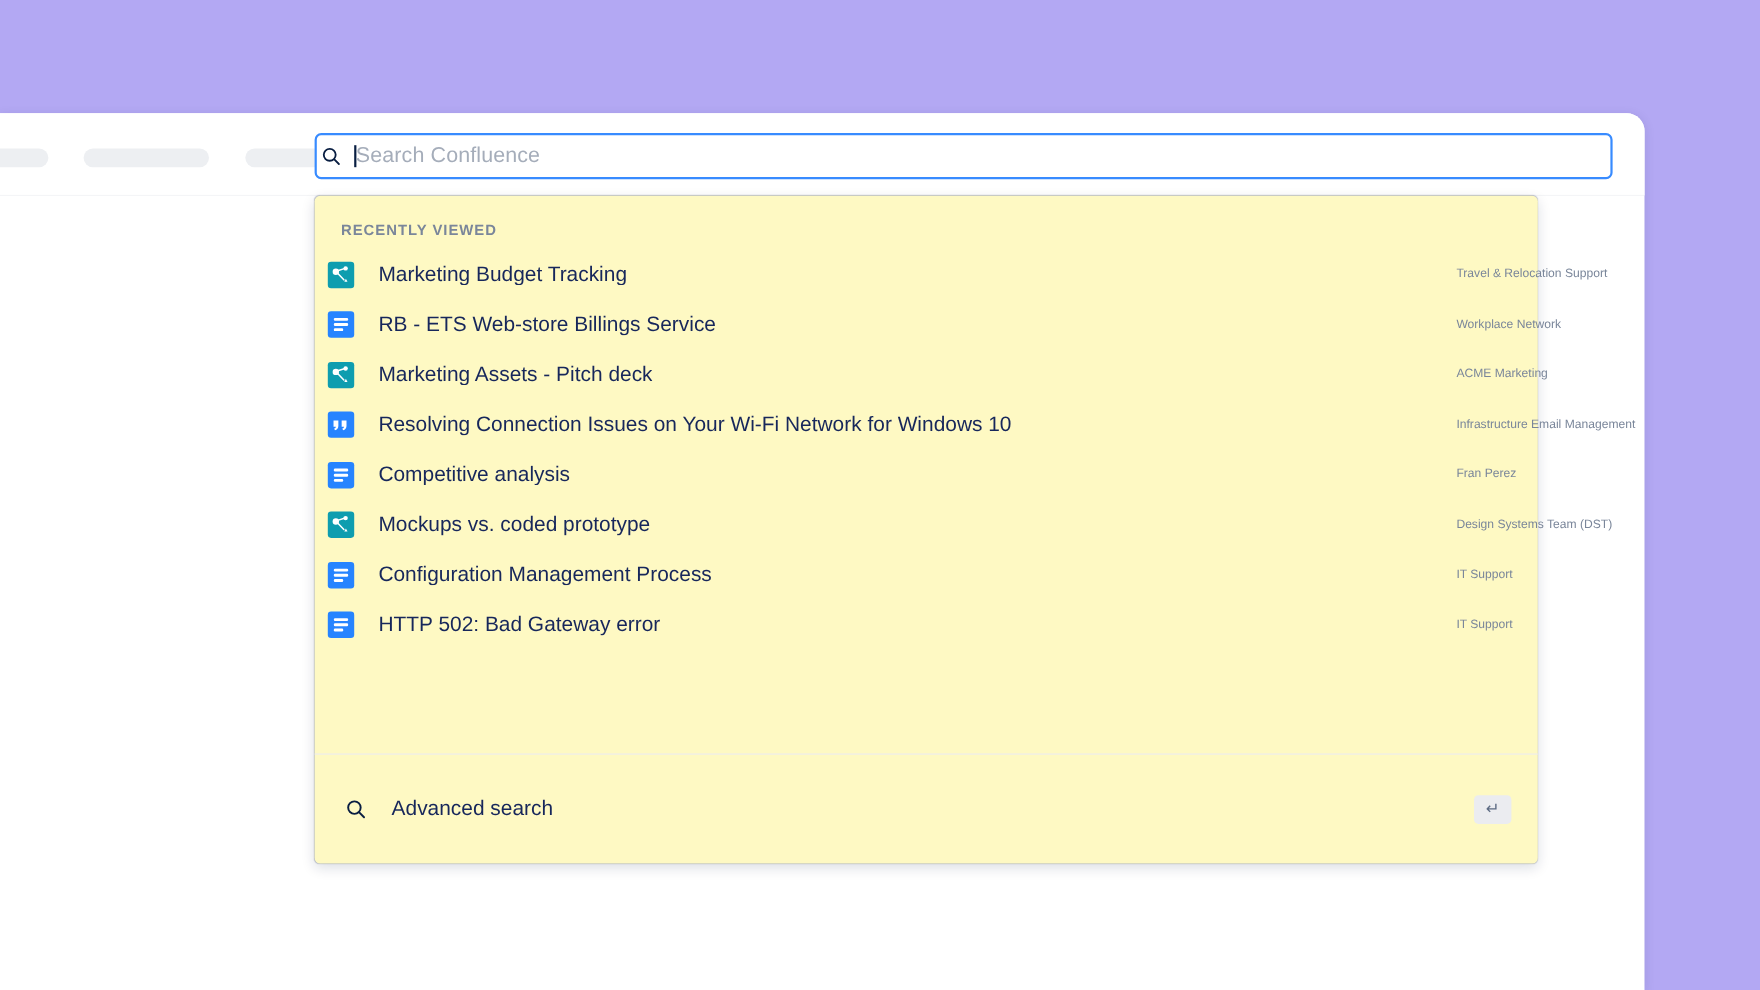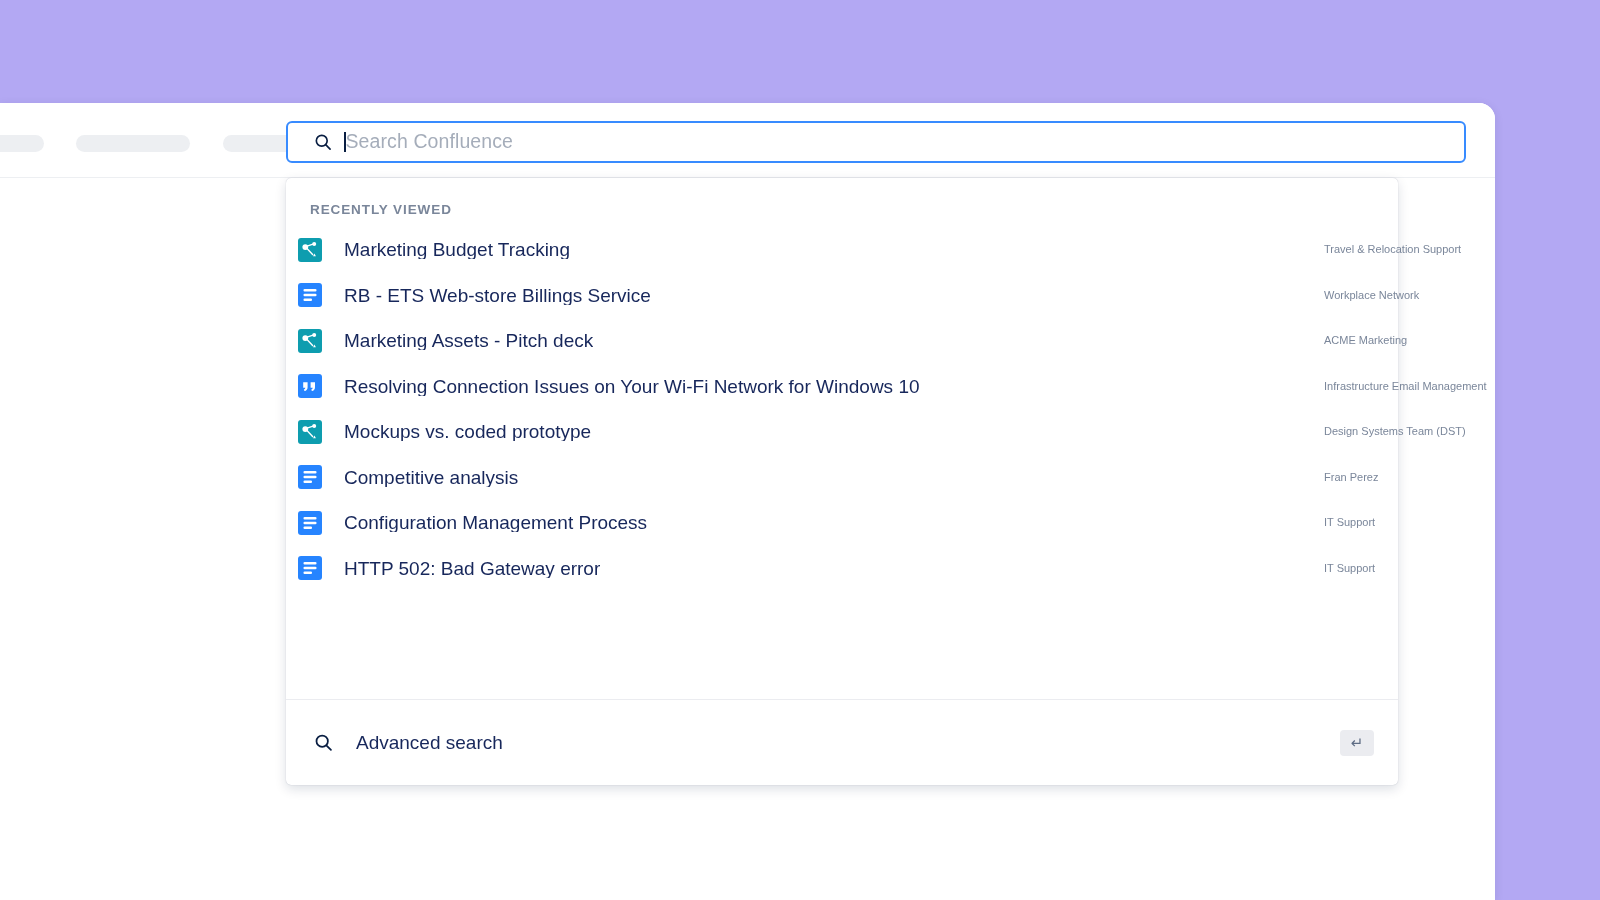--- a/index.html
+++ b/index.html
@@ -56,21 +56,21 @@
     position: absolute;
     left: 286px;
     top: 121px;
     width: 1180px;
     height: 42px;
     background: #FFFFFF;
     border: 2px solid #388BFF;
     border-radius: 6px;
     display: flex;
     align-items: center;
-    padding: 0 22px;
+    padding: 0 0;
     z-index: 20;
   }
 
   .search-icon-wrap {
     width: 26px;
     height: 26px;
     display: flex;
     align-items: center;
     justify-content: center;
     flex: 0 0 auto;
@@ -94,21 +94,21 @@
     margin-left: 0px;
   }
 
   
   .dropdown {
     position: absolute;
     left: 286px;
     top: 178px;
     width: 1112px;
     height: 607px;
-    background: #ffffff;
+    background: #fef9c3;
     border-radius: 5px;
     box-shadow: 0 4px 12px rgba(9,30,66,0.14), 0 0 1px rgba(9,30,66,0.28);
     z-index: 15;
     display: flex;
     flex-direction: column;
   }
 
   .dd-section-title {
     font-size: 13.5px;
     font-weight: bold;
@@ -162,21 +162,21 @@
     position: absolute;
     left: 1038px;
     white-space: nowrap;
     line-height: 1;
   }
 
   .dd-row { position: relative; padding-left: 12px; }
 
   
   .dd-footer {
-    height: 86px;
+    height: 100px;
     border-top: 1px solid #EBECF0;
     display: flex;
     align-items: center;
     padding: 0 24px 0 24px;
     cursor: pointer;
     position: relative;
     margin-top: 29px;
   }
 
   .footer-icon {
@@ -281,42 +281,42 @@
         <span class="row-icon icon-blog">
           <svg width="24" height="24" viewBox="0 0 24 24">
             <path d="M5.2 8.2h4.4v5.0c0 2.2-1.2 3.4-3.1 3.9l-.7-1.5c1.0-.35 1.5-.95 1.5-1.75H5.2z" fill="#fff"></path>
             <path d="M12.6 8.2h4.4v5.0c0 2.2-1.2 3.4-3.1 3.9l-.7-1.5c1.0-.35 1.5-.95 1.5-1.75h-2.1z" fill="#fff"></path>
           </svg>
         </span>
         <span class="row-title">Resolving Connection Issues on Your Wi-Fi Network for Windows 10</span>
         <span class="row-space">Infrastructure Email Management</span>
       </div>
       <div class="dd-row">
+        <span class="row-icon icon-page">
+          <svg width="24" height="24" viewBox="0 0 24 24">
+            <rect x="5.5" y="6" width="13" height="2.6" rx="1.1" fill="#fff"></rect>
+            <rect x="5.5" y="10.7" width="13" height="2.6" rx="1.1" fill="#fff"></rect>
+            <rect x="5.5" y="15.4" width="8.5" height="2.6" rx="1.1" fill="#fff"></rect>
+          </svg>
+        </span>
+        <span class="row-title">Competitive analysis</span>
+        <span class="row-space">Fran Perez</span>
+      </div>
+      <div class="dd-row">
         <span class="row-icon icon-whiteboard">
           <svg width="24" height="24" viewBox="0 0 24 24">
             <path d="M8.3 8.3 L15 6.2" stroke="#fff" stroke-width="1.4" fill="none" stroke-linecap="round"></path>
             <path d="M8.3 9.8 L14.6 16.4" stroke="#fff" stroke-width="1.4" fill="none" stroke-linecap="round"></path>
             <circle cx="7.3" cy="9.1" r="2.9" fill="#fff"></circle>
             <circle cx="16.2" cy="6.0" r="2.0" fill="#fff"></circle>
             <path d="M15.0 18.2 L17.9 18.2 L16.45 15.4 Z" fill="#fff"></path>
           </svg>
         </span>
         <span class="row-title">Mockups vs. coded prototype</span>
         <span class="row-space">Design Systems Team (DST)</span>
-      </div>
-      <div class="dd-row">
-        <span class="row-icon icon-page">
-          <svg width="24" height="24" viewBox="0 0 24 24">
-            <rect x="5.5" y="6" width="13" height="2.6" rx="1.1" fill="#fff"></rect>
-            <rect x="5.5" y="10.7" width="13" height="2.6" rx="1.1" fill="#fff"></rect>
-            <rect x="5.5" y="15.4" width="8.5" height="2.6" rx="1.1" fill="#fff"></rect>
-          </svg>
-        </span>
-        <span class="row-title">Competitive analysis</span>
-        <span class="row-space">Fran Perez</span>
       </div>
       <div class="dd-row">
         <span class="row-icon icon-page">
           <svg width="24" height="24" viewBox="0 0 24 24">
             <rect x="5.5" y="6" width="13" height="2.6" rx="1.1" fill="#fff"></rect>
             <rect x="5.5" y="10.7" width="13" height="2.6" rx="1.1" fill="#fff"></rect>
             <rect x="5.5" y="15.4" width="8.5" height="2.6" rx="1.1" fill="#fff"></rect>
           </svg>
         </span>
         <span class="row-title">Configuration Management Process</span>

